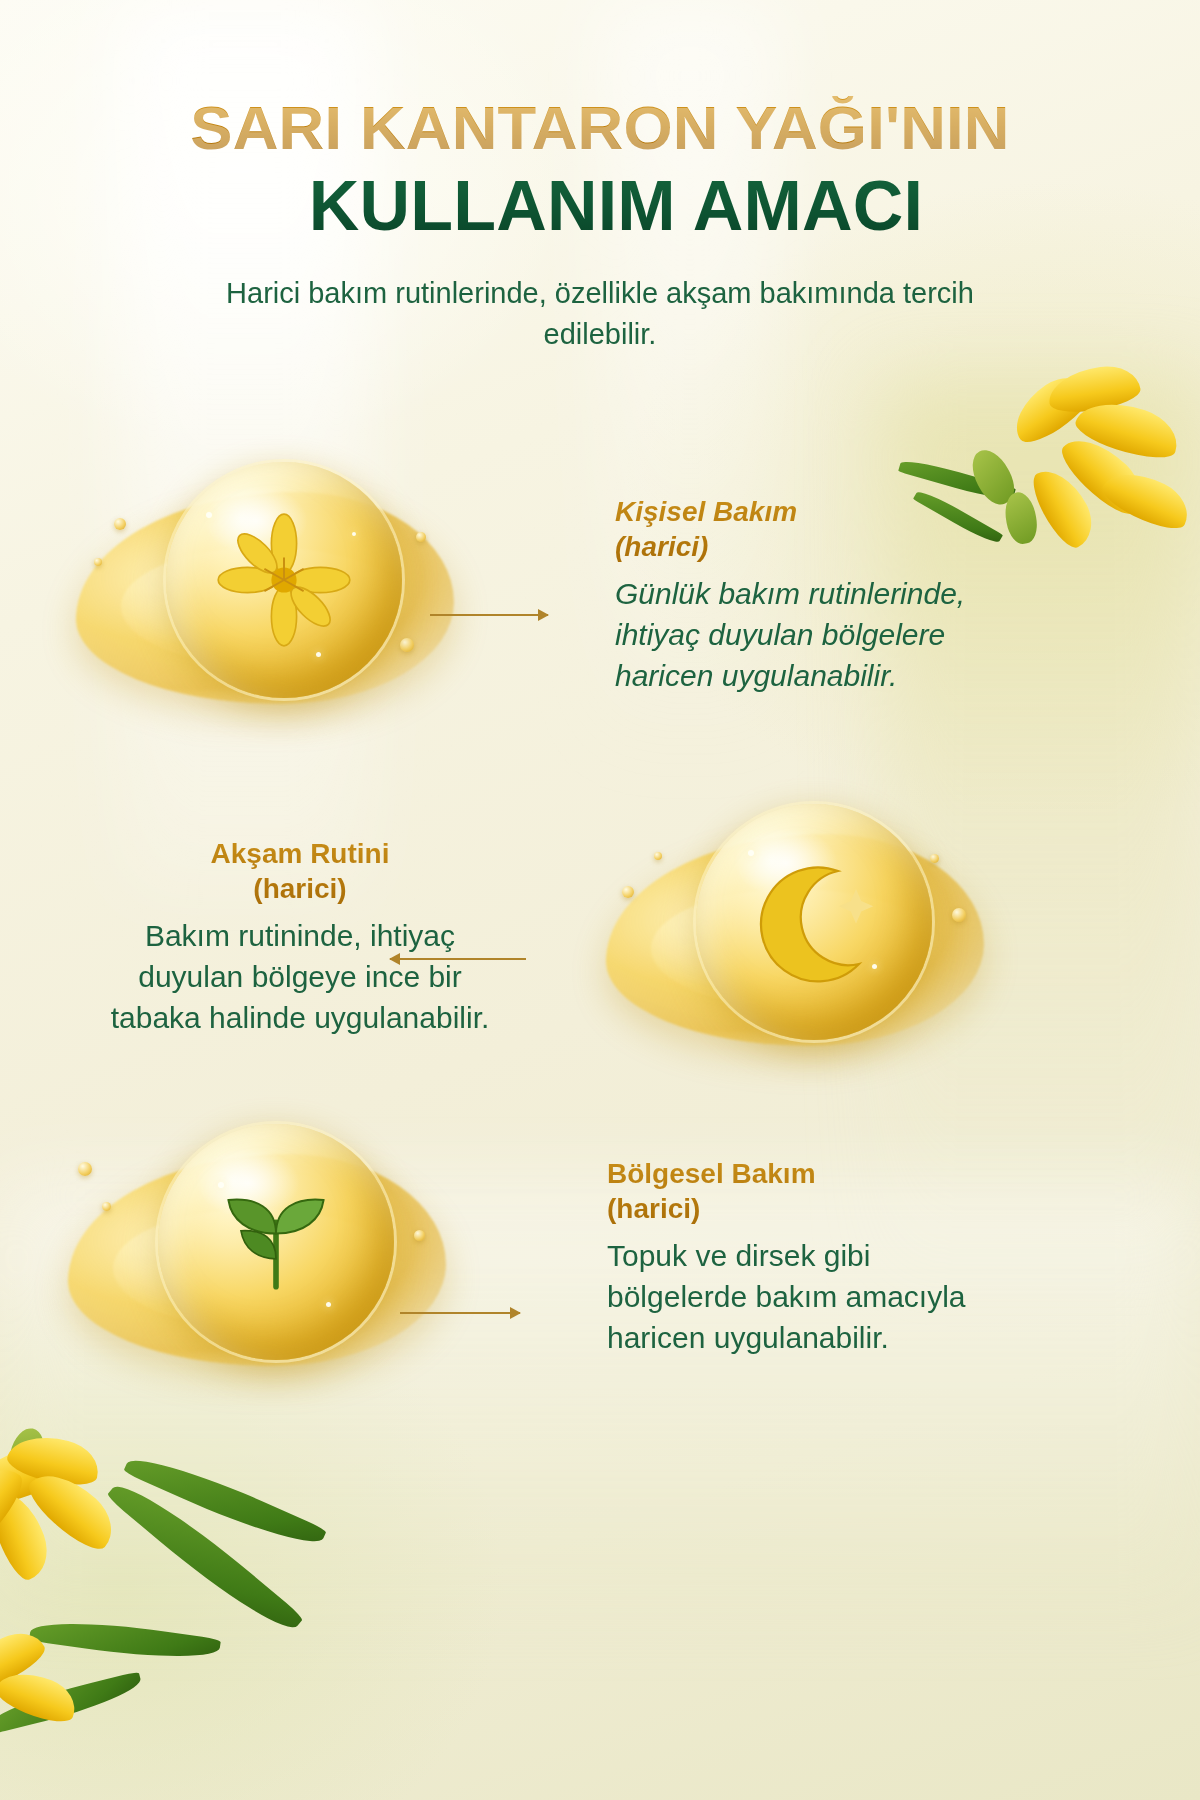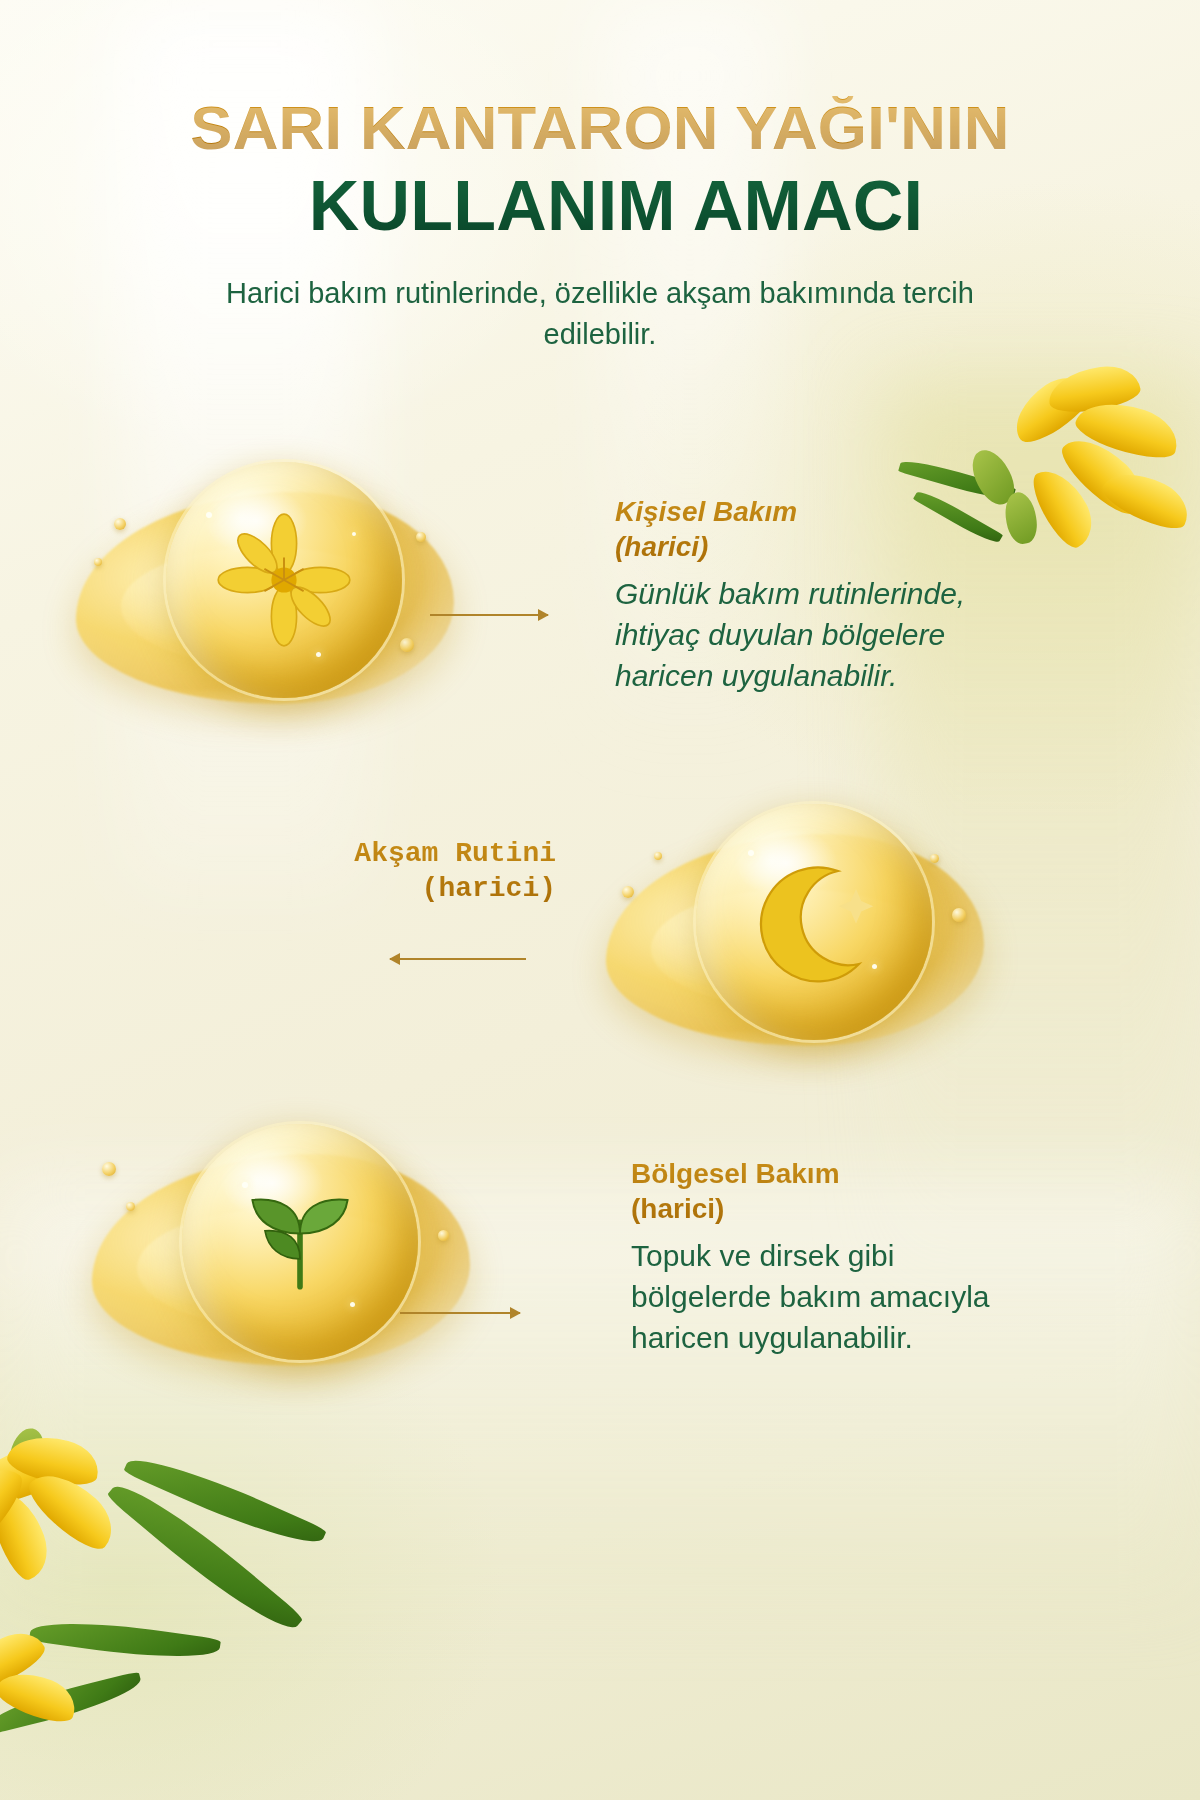--- a/index.html
+++ b/index.html
@@ -42,21 +42,21 @@
   }
   .subtitle{
     margin:30px auto 0;width:840px;
     font-size:29px;line-height:1.42;color:#1d6340;font-weight:400;
   }
 
   
   .row{position:absolute;z-index:5;}
   .row-1{left:60px;top:448px;width:1080px;height:300px;font-style:italic;}
   .row-2{left:60px;top:790px;width:1080px;height:310px;}
-  .row-3{left:76px;top:1110px;width:1080px;height:330px;}
+  .row-3{left:52px;top:1110px;width:1080px;height:330px;}
 
   .visual{position:absolute;width:390px;height:300px;}
   .v-left{left:10px;top:0;}
   .v-right{left:540px;top:0;}
 
   
   .splash{
     position:absolute;left:6px;top:44px;width:378px;height:212px;
     border-radius:58% 42% 46% 54%/60% 52% 48% 40%;
     background:
@@ -88,21 +88,21 @@
   .orb::before{
     content:"";position:absolute;left:16%;top:10%;width:44%;height:30%;
     border-radius:50%;background:radial-gradient(ellipse at 50% 50%, rgba(255,255,255,.85), rgba(255,255,255,0) 70%);
   }
   .orb .sparkle{position:absolute;width:6px;height:6px;border-radius:50%;background:rgba(255,255,245,.95);box-shadow:0 0 8px rgba(255,245,190,.95);}
   .orb-emblem{position:absolute;left:0;top:0;width:100%;height:100%;display:flex;align-items:center;justify-content:center;}
 
   
   .block{position:absolute;width:470px;}
   .b-right{left:555px;top:46px;text-align:left;}
-  .b-left{left:26px;top:46px;text-align:right;font-family:Liberation Mono, monospace;}
+  .b-left{left:5px;top:46px;text-align:center;}
   .b-head{
     font-size:28px;font-weight:800;line-height:1.26;color:#b47f12;
     background:linear-gradient(180deg,#c98f18,#a96d07);
     -webkit-background-clip:text;background-clip:text;-webkit-text-fill-color:transparent;
     margin:0 0 8px 0;white-space:pre-line;
   }
   .b-body{
     font-size:30px;line-height:1.38;color:#1d6340;white-space:pre-line;font-weight:400;
   }
 
@@ -231,20 +231,23 @@
             <path d="M66 16a38 38 0 1 0 14 62 31 31 0 1 1-14-62z" fill="#ecc31f" stroke="#cf9c08" stroke-width="1.5"></path>
             <path d="M78 28 l3.5 8 8 3.5 -8 3.5 -3.5 8 -3.5-8 -8-3.5 8-3.5z" fill="#f7e08a"></path>
           </svg>
         </div>
       </div>
     </div>
 
     <div class="block b-left">
       <div class="b-head">Akşam Rutini
 (harici)</div>
+      <div class="b-body">Bakım rutininde, ihtiyaç
+duyulan bölgeye ince bir
+tabaka halinde uygulanabilir.</div>
     </div>
   </div>
   <div class="arrow to-left a2"></div>
 
   <div class="row row-3">
     <div class="visual v-left">
       <div class="splash"></div>
       <div class="drops">
         <div class="drop" style="left:16px;top:52px;width:14px;height:14px;"></div>
         <div class="drop" style="left:40px;top:92px;width:9px;height:9px;"></div>

